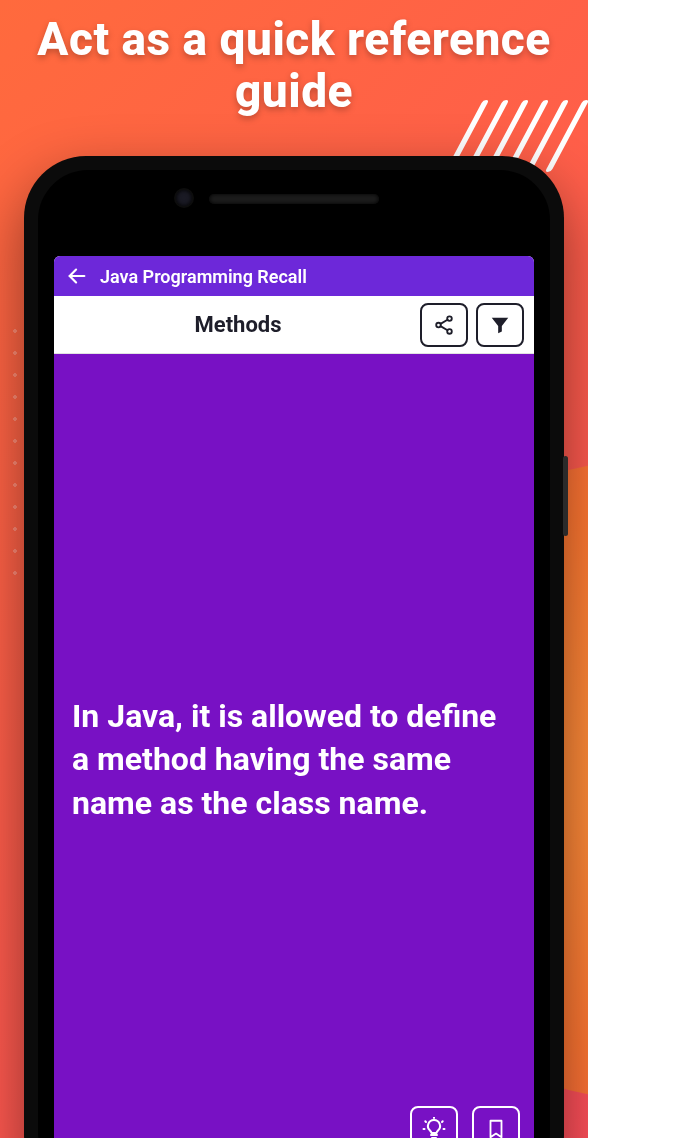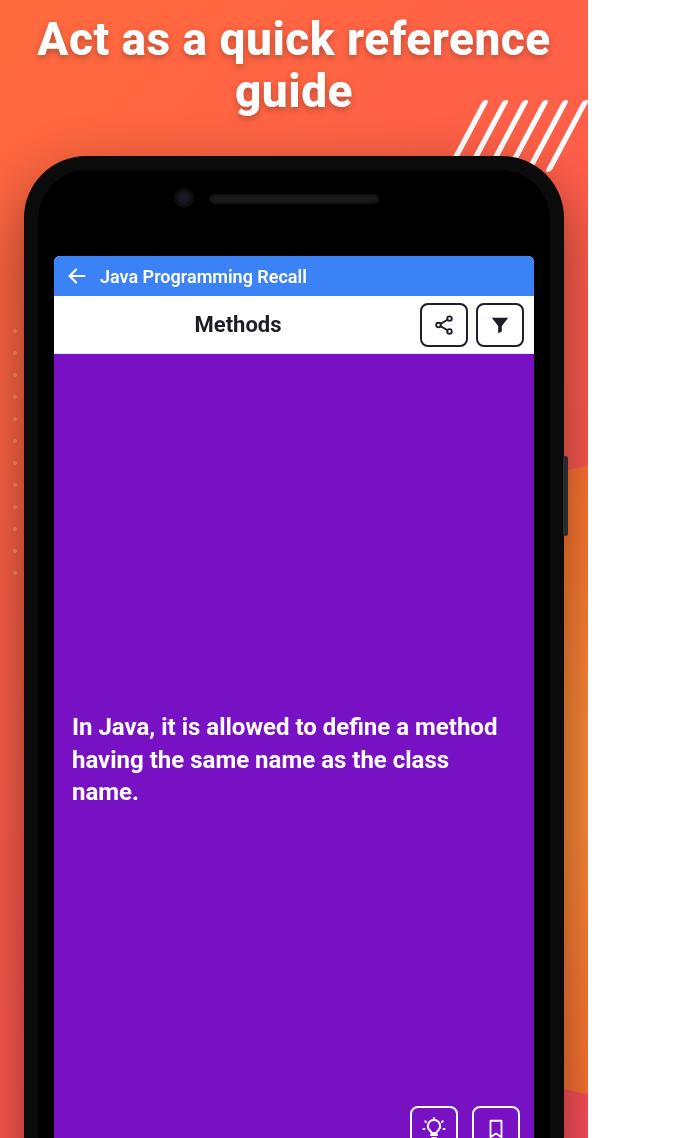--- a/index.html
+++ b/index.html
@@ -143,21 +143,21 @@
   }
   .battery .pct {
     position: absolute; left: 0; right: 0; top: 0; bottom: 0;
     display: flex; align-items: center; justify-content: center;
     font-size: 9px; color: #0c3a16; font-weight: 700;
   }
   .battery .cap { width: 2px; height: 8px; background: #cfd6db; border-radius: 1px; }
   
   .appbar {
     height: 40px;
-    background: #3b82f6;
+    background: #6d28d9;
     color: #ffffff;
     display: flex; align-items: center;
     padding: 0 12px;
     gap: 12px;
   }
   .back-arrow { width: 22px; height: 22px; display: inline-flex; align-items: center; justify-content: center; }
   .app-title { font-size: 18px; font-weight: 600; }
   
   .topicbar {
     height: 58px;
@@ -186,21 +186,21 @@
   .card-area {
     flex: 1;
     background: #7811c4;
     position: relative;
     display: flex;
     align-items: center;
     padding: 0 18px;
   }
   .card-text {
     color: #ffffff;
-    font-size: 24px;
+    font-size: 32px;
     font-weight: 700;
     line-height: 1.35;
   }
   .card-actions {
     position: absolute;
     right: 14px; bottom: 14px;
     display: flex; gap: 14px;
   }
   .ghost-btn {
     width: 48px; height: 46px;

